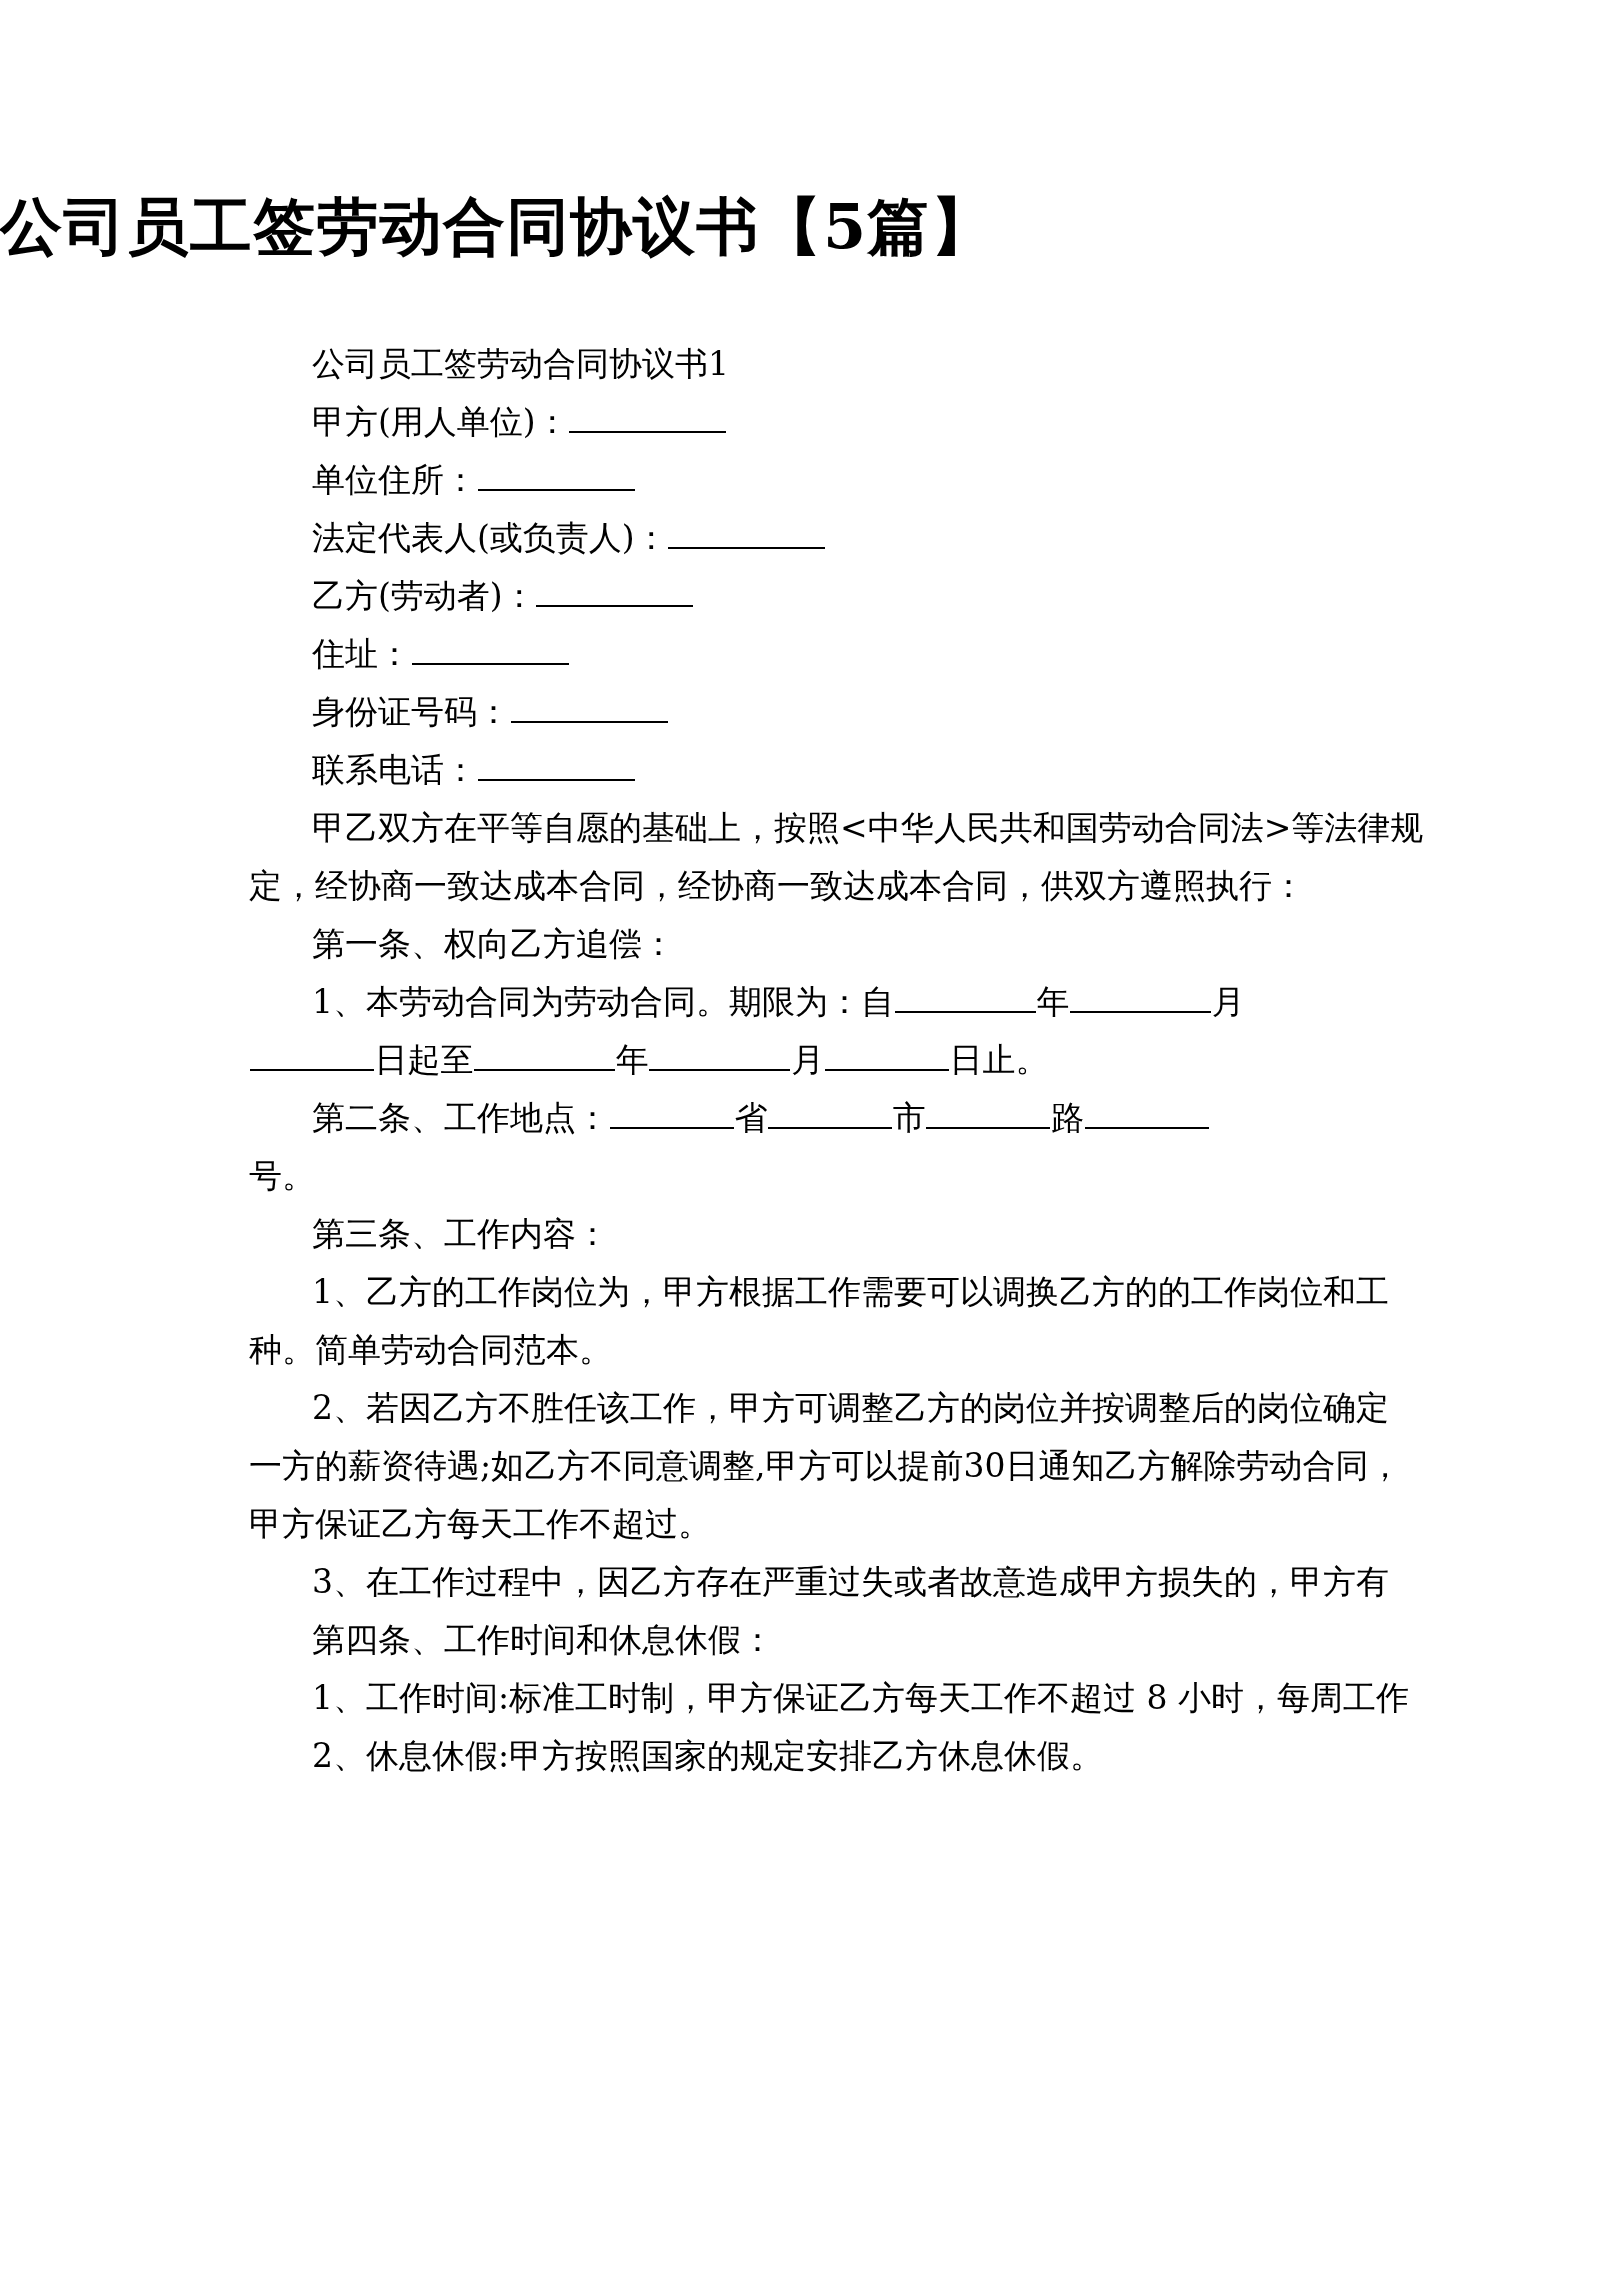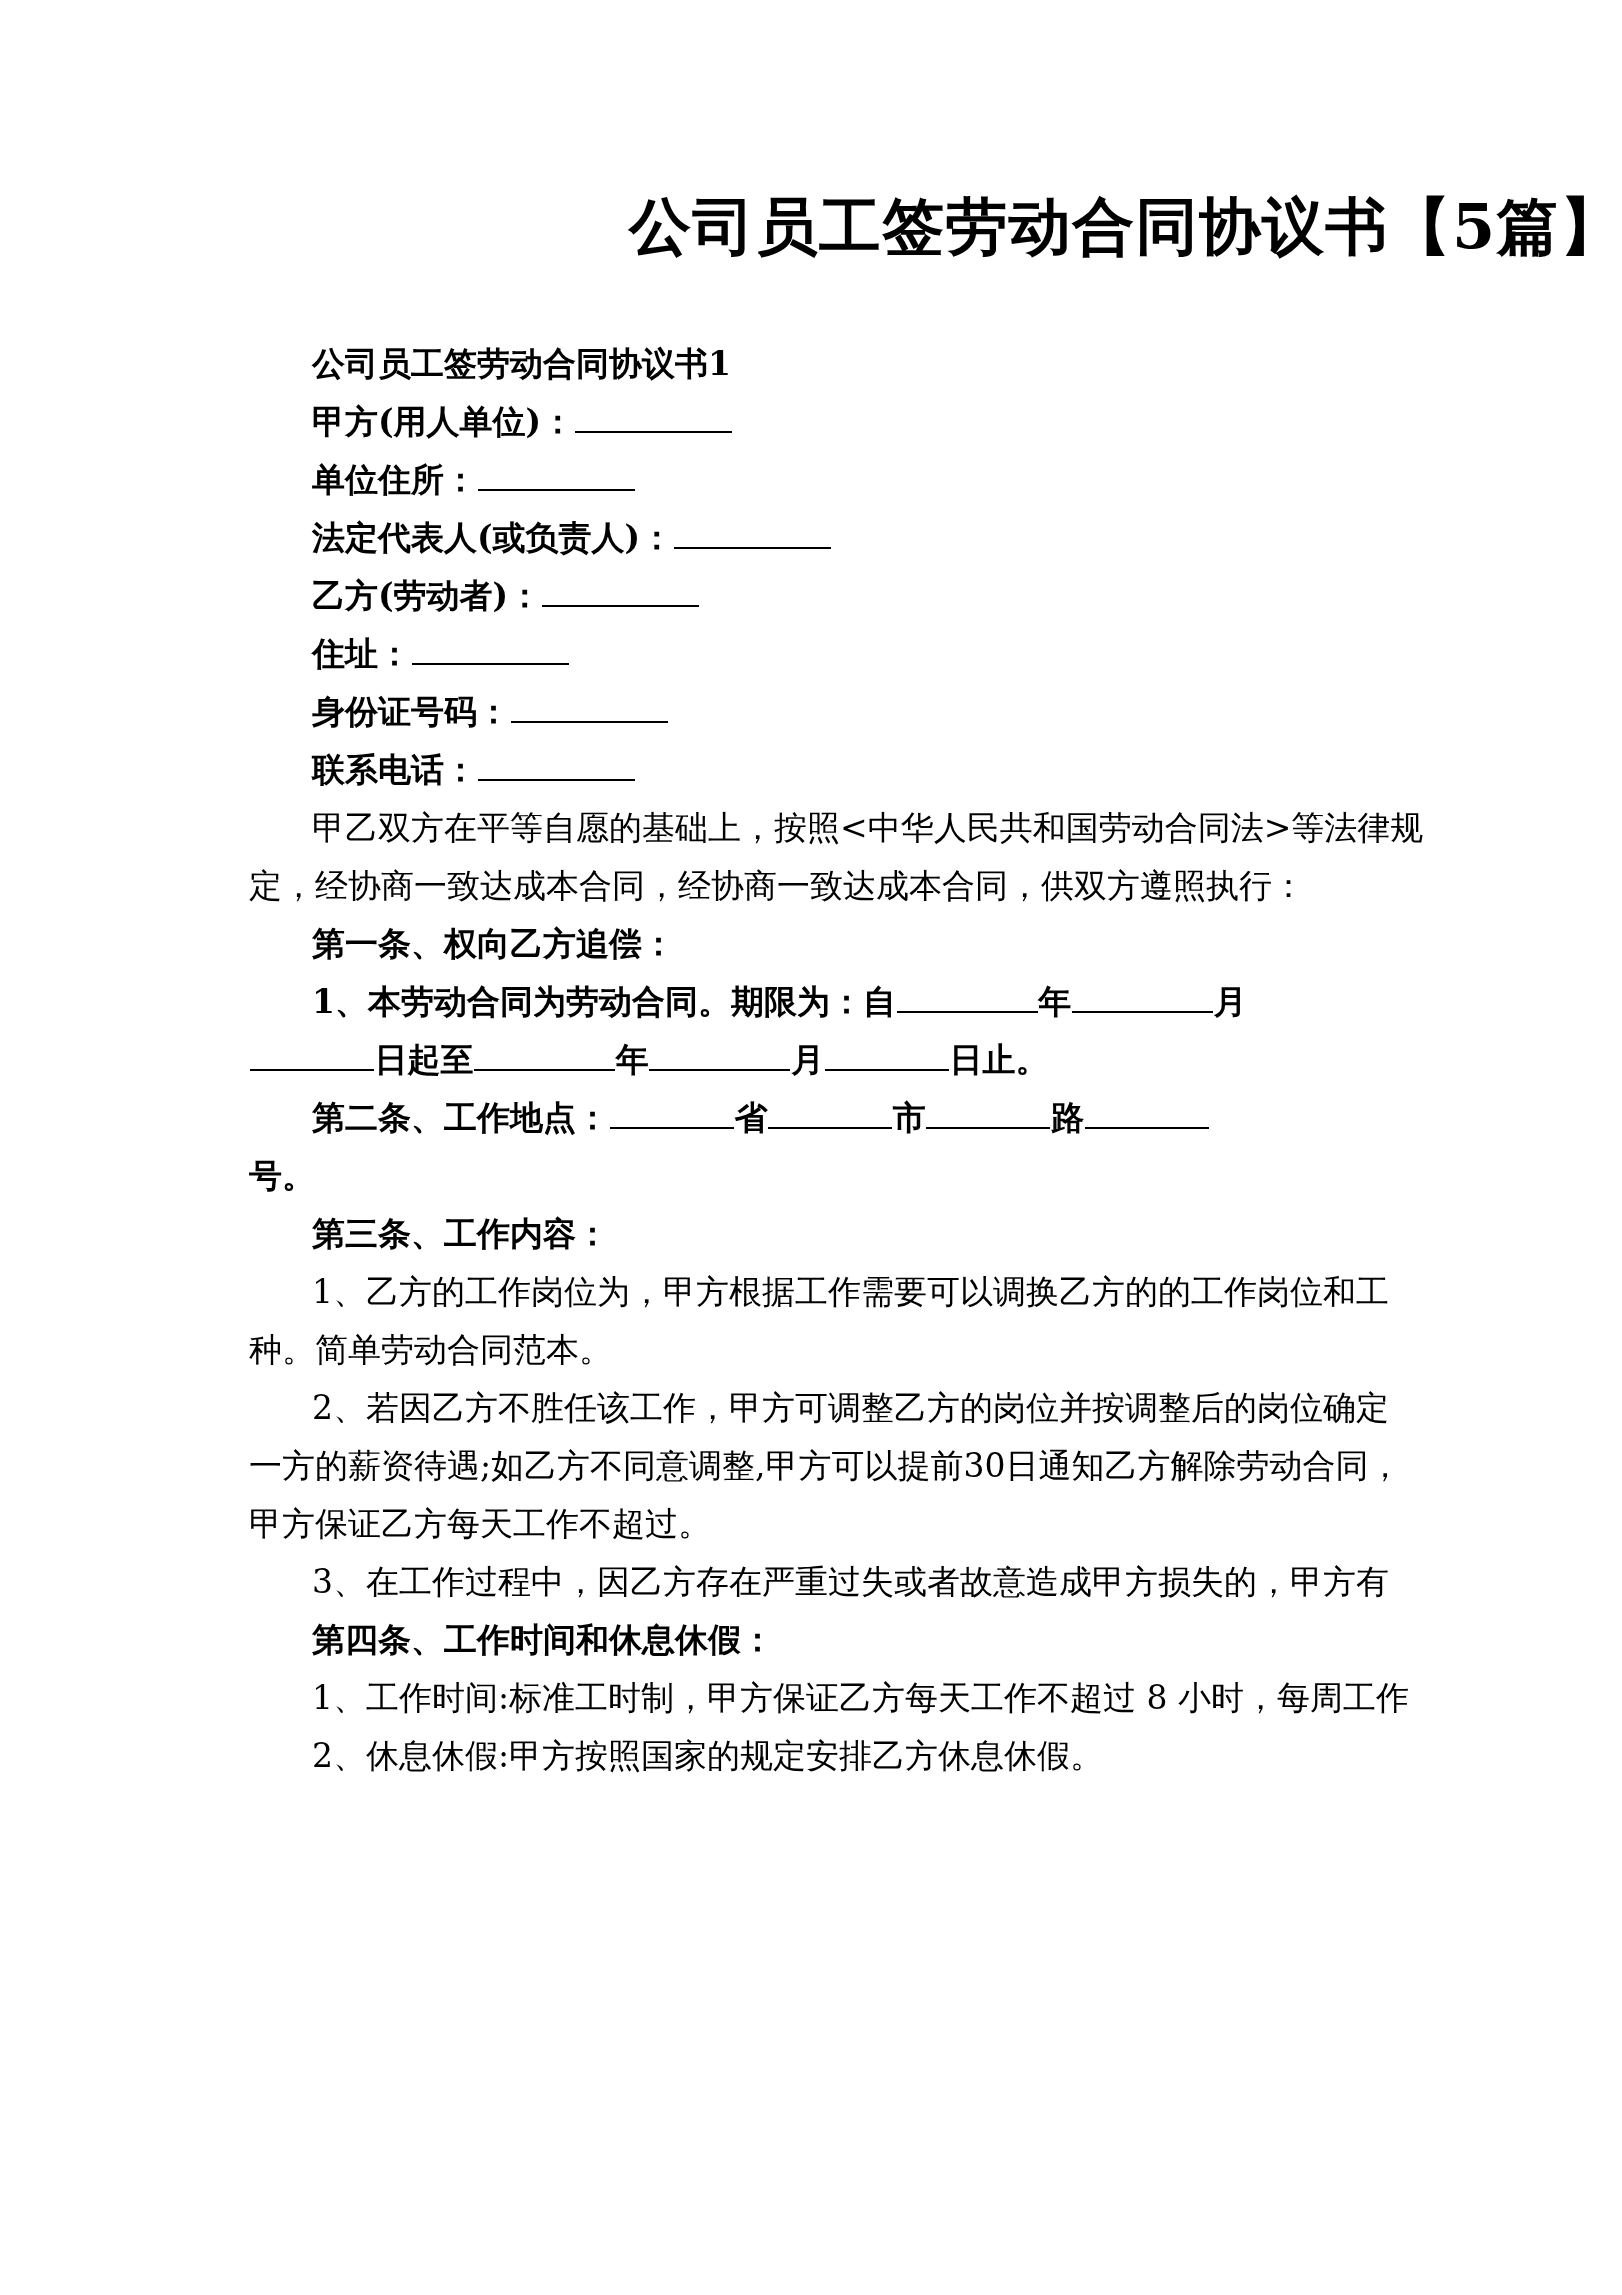--- a/index.html
+++ b/index.html
@@ -22,21 +22,21 @@
     background: #ffffff;
     box-sizing: border-box;
   }
 
   
   .doc-title {
     position: absolute;
     left: 0;
     top: 187px;
     width: 1623px;
-    text-align: right;
+    text-align: left;
     font-size: 62px;
     line-height: 79px;
     font-weight: bold;
     letter-spacing: 1.3px;
     font-family: "DejaVu Serif", "Liberation Serif", serif;
     white-space: nowrap;
   }
 
   
   .body-block {
@@ -45,21 +45,20 @@
     top: 335px;
     width: 1139px;
   }
 
   .line {
     font-size: 33px;
     line-height: 58px;
     height: 58px;
     white-space: nowrap;
     letter-spacing: 0px;
-    font-weight: bold;
   }
 
   
   .indent-1 { padding-left: 63px; }
 
   
   .para-line {
     font-size: 33px;
     line-height: 58px;
     height: 58px;

